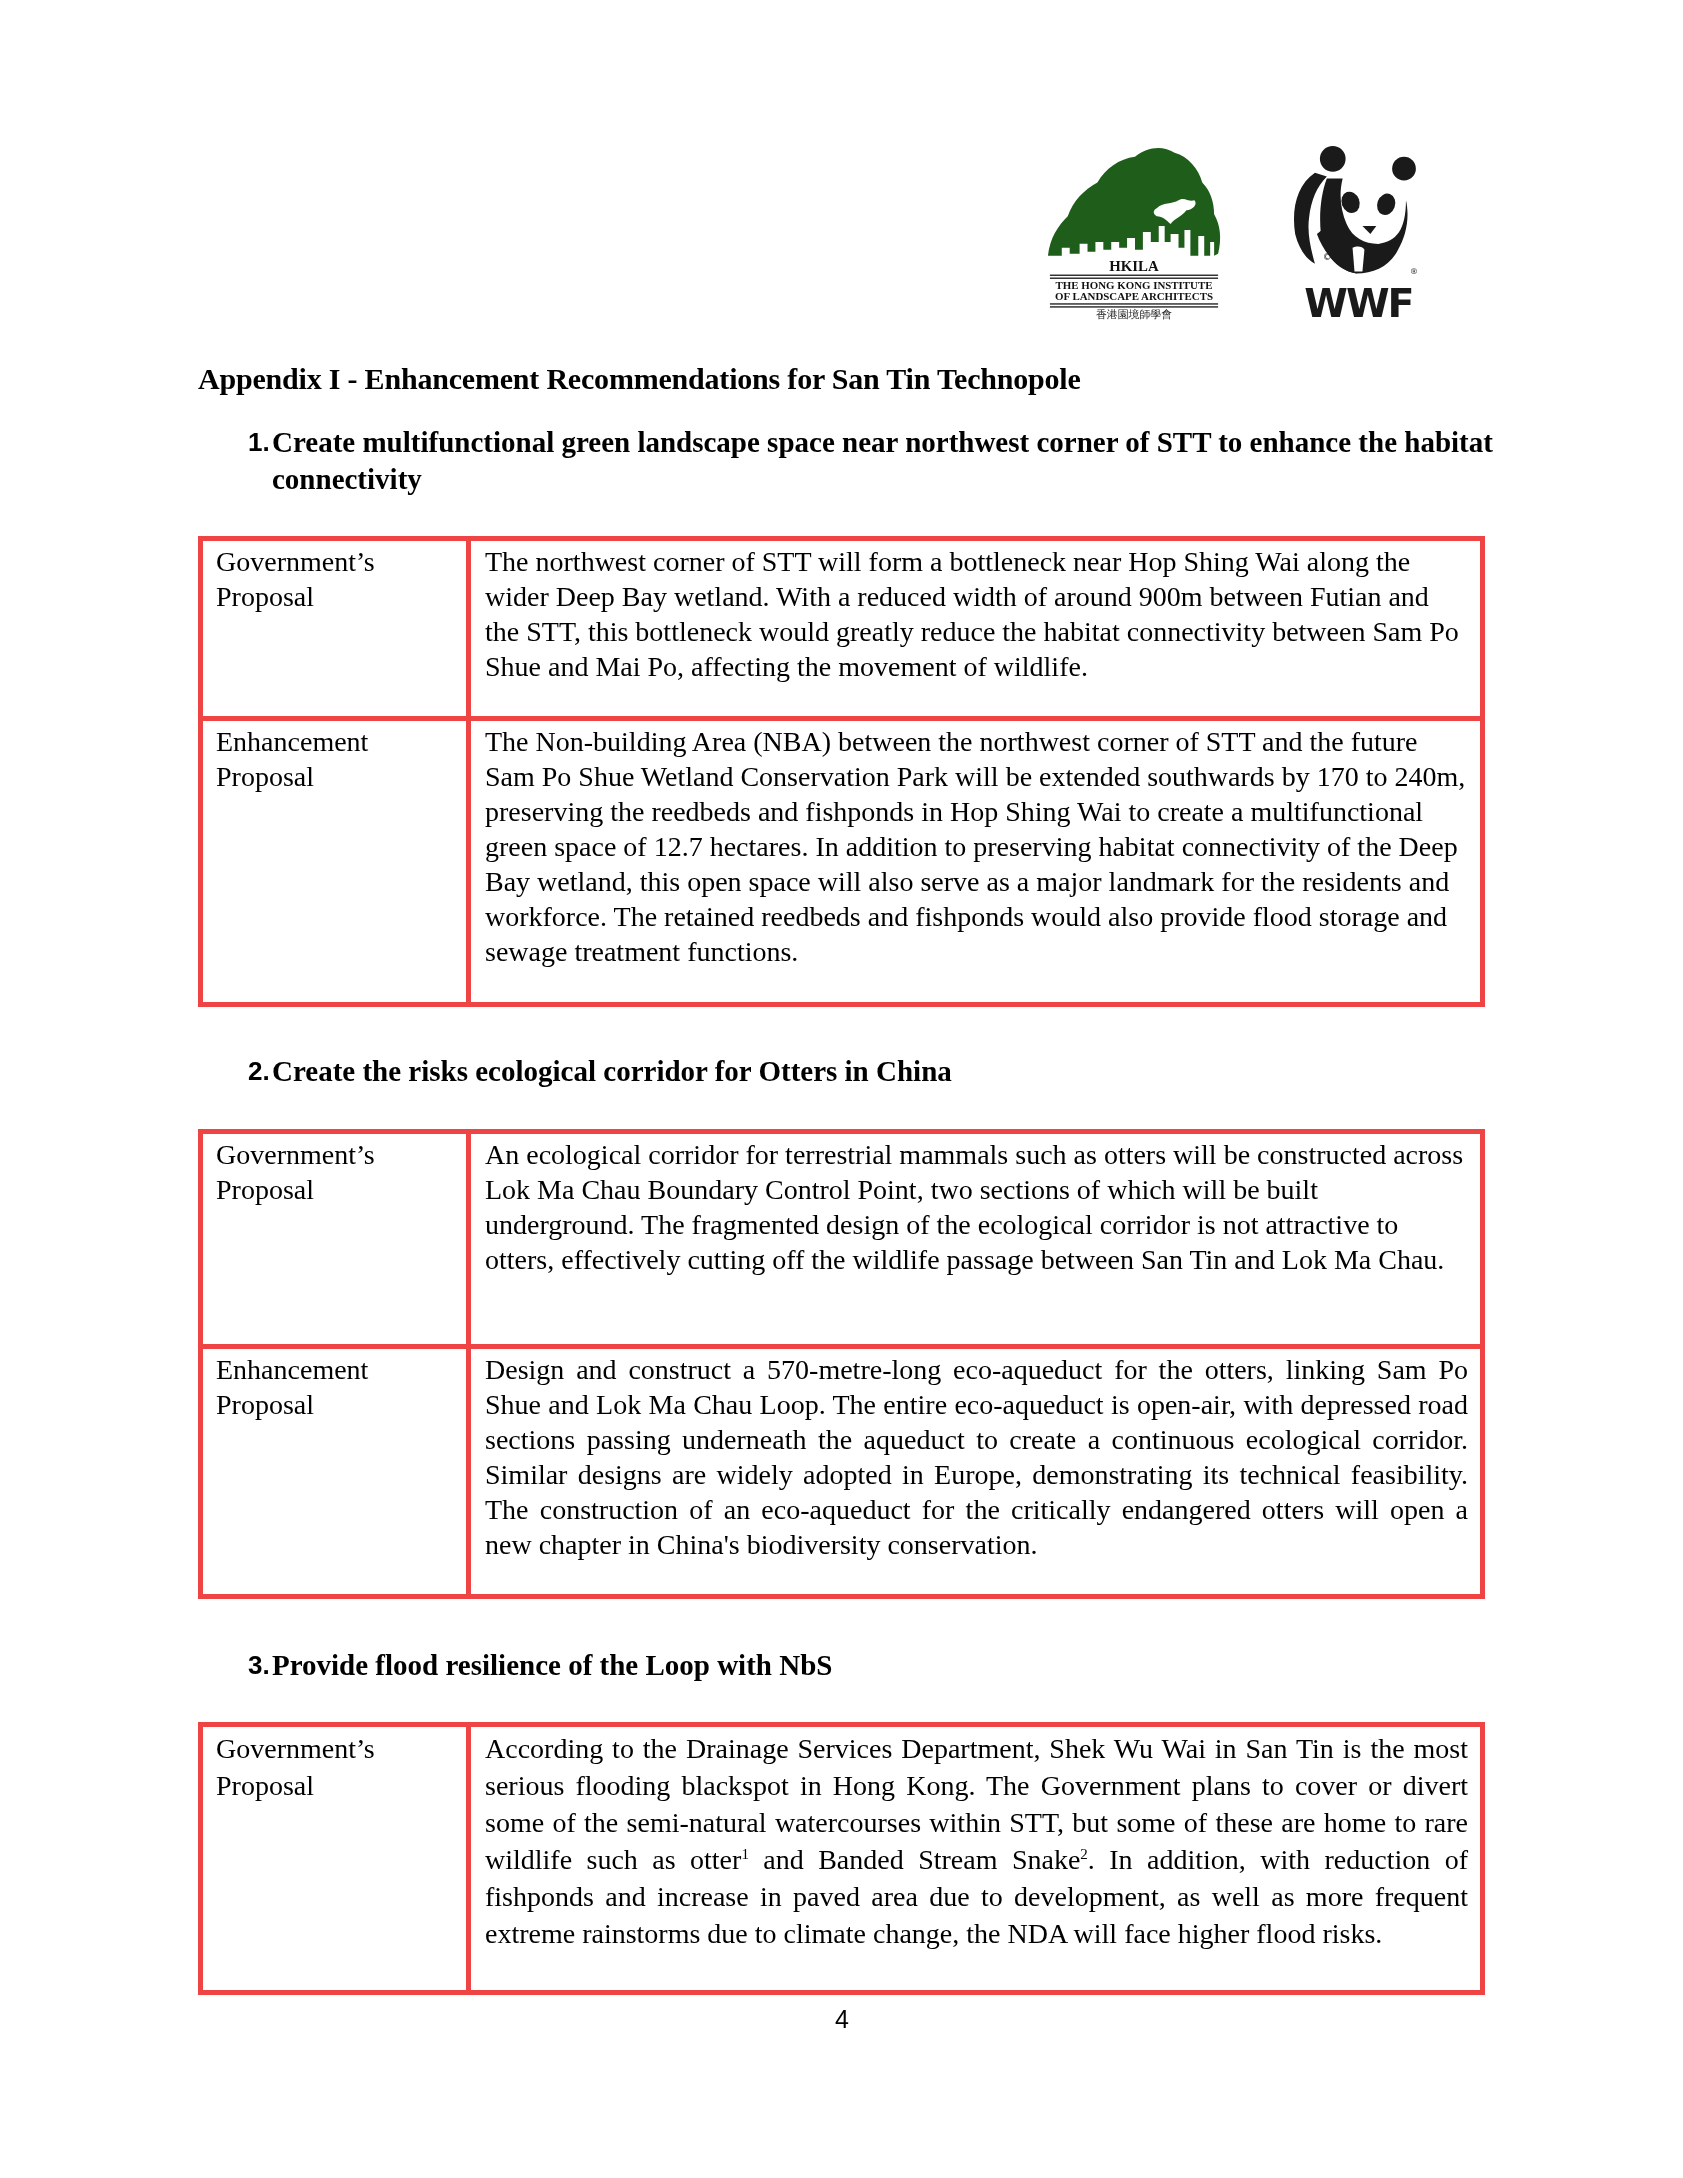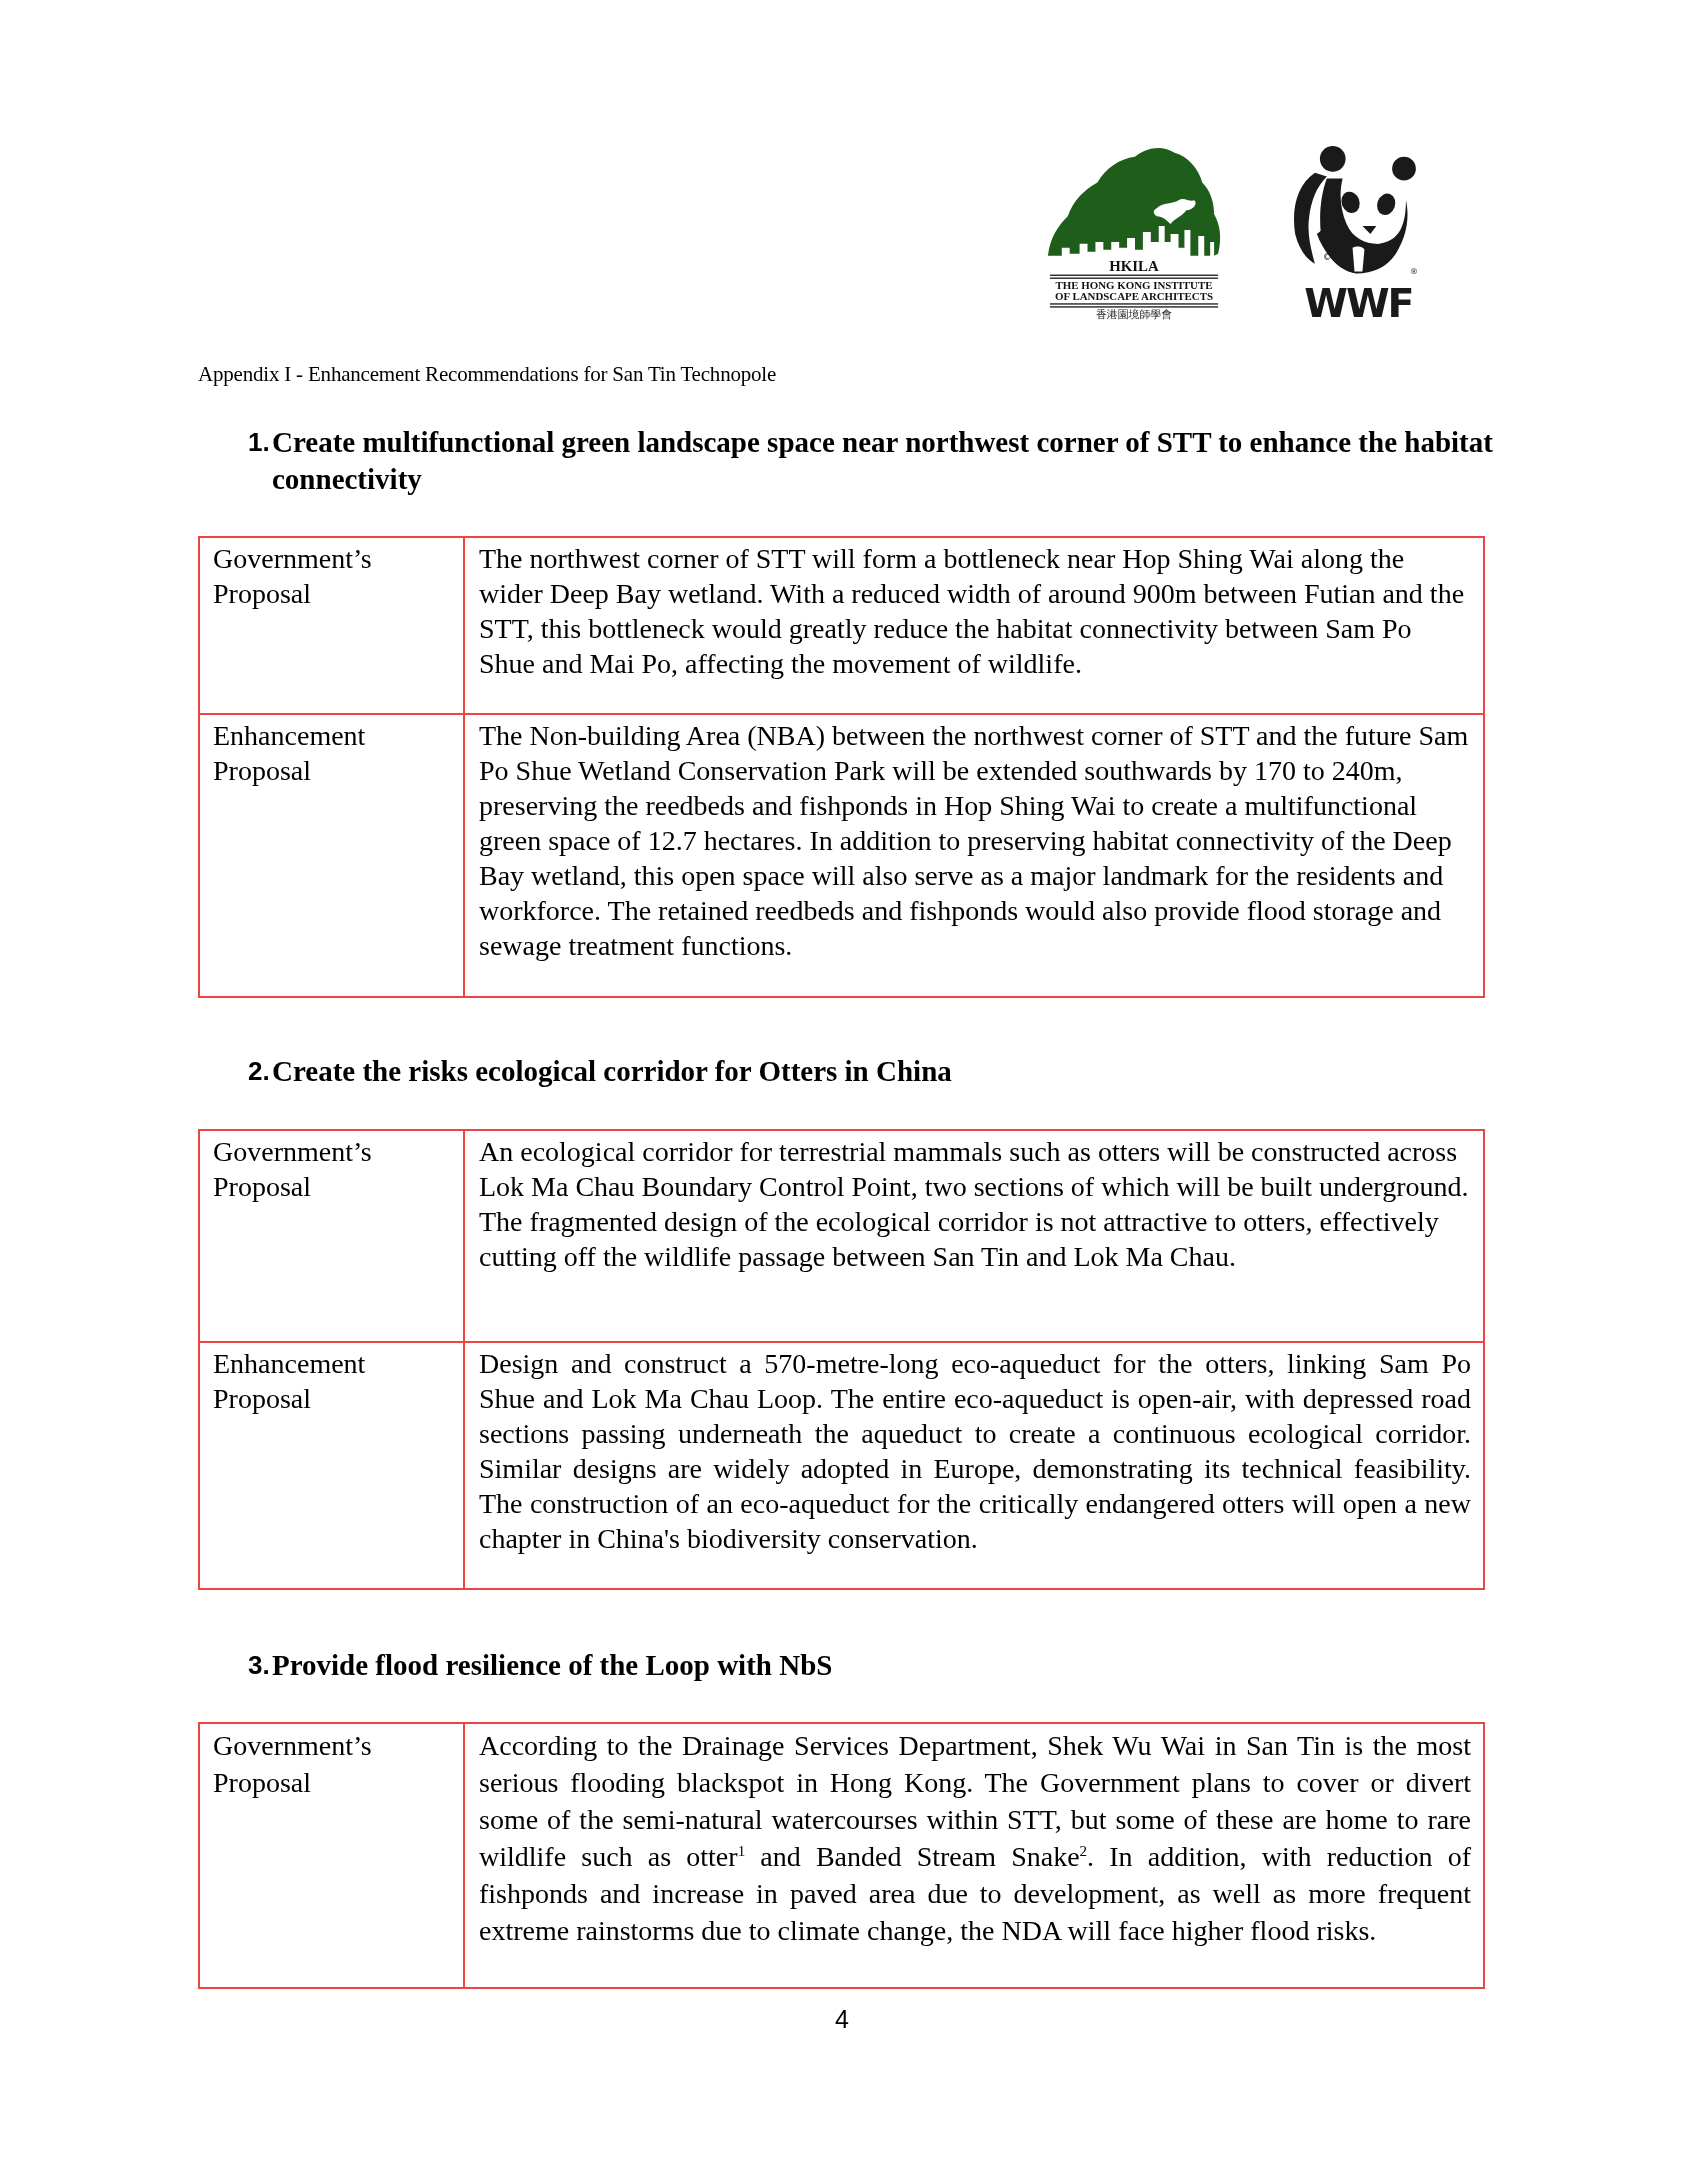--- a/index.html
+++ b/index.html
@@ -5,30 +5,30 @@
   html, body { margin: 0; padding: 0; background: #ffffff; }
   body { width: 1683px; height: 2178px; position: relative; overflow: hidden; color: #000; }
   .serif { font-family: "Liberation Serif", "DejaVu Serif", serif; }
   .sans { font-family: "Liberation Sans", "DejaVu Sans", sans-serif; }
 
   
   .logo-hkila { position: absolute; left: 1040px; top: 139px; width: 188px; height: 183px; }
   .logo-wwf { position: absolute; left: 1287px; top: 139px; width: 139px; height: 188px; }
 
   
-  .appendix-title { position: absolute; left: 198px; top: 362px; font-size: 21px; font-weight: normal; white-space: nowrap; letter-spacing: -0.2px; }
+  .appendix-title { position: absolute; left: 198px; top: 362px; font-size: 30px; font-weight: bold; white-space: nowrap; letter-spacing: -0.2px; }
 
   
   .section-heading { position: absolute; left: 248px; width: 1247px; font-size: 29px; font-weight: bold; line-height: 37px; }
   .section-heading .num { position: absolute; left: 0; top: 0; font-size: 26px; font-weight: bold; }
   .section-heading .txt { display: block; margin-left: 24px; }
 
   
   .prop-table { position: absolute; left: 198px; width: 1287px; border-collapse: collapse; table-layout: fixed; }
-  .prop-table td { border: 2px solid #ef4444; vertical-align: top; font-size: 28px; line-height: 35px; padding: 3px 12px 0 13px; }
+  .prop-table td { border: 5px solid #ef4444; vertical-align: top; font-size: 28px; line-height: 35px; padding: 3px 12px 0 13px; }
   .prop-table td.label-cell { width: 238px; }
   .prop-table td.text-cell { padding-left: 14px; padding-right: 12px; }
   .prop-table td.justify { text-align: justify; }
   .t1 { top: 536px; }
   .t1 tr.r1 td { height: 172px; }
   .t1 tr.r2 td { height: 278px; }
   .t2 { top: 1129px; }
   .t2 tr.r1 td { height: 207px; }
   .t2 tr.r2 td { height: 242px; }
   .t3 { top: 1722px; }

